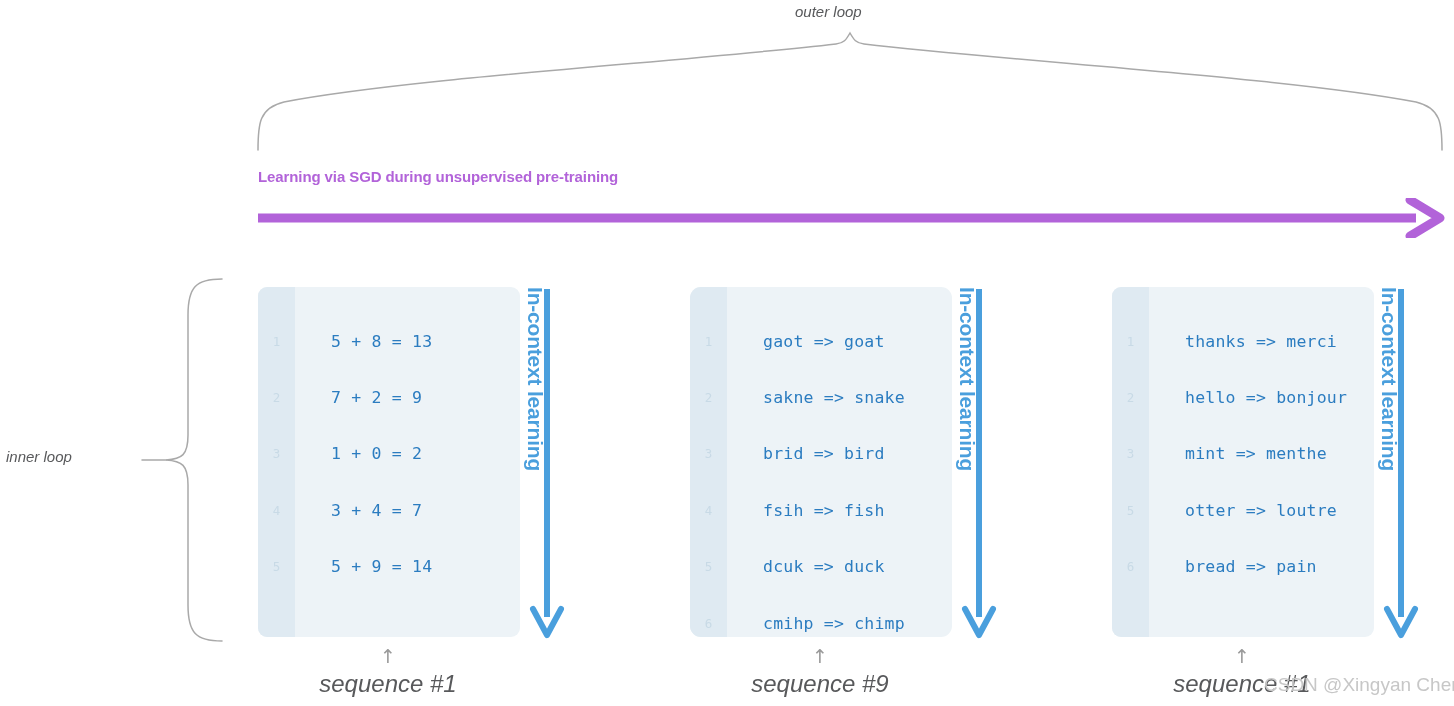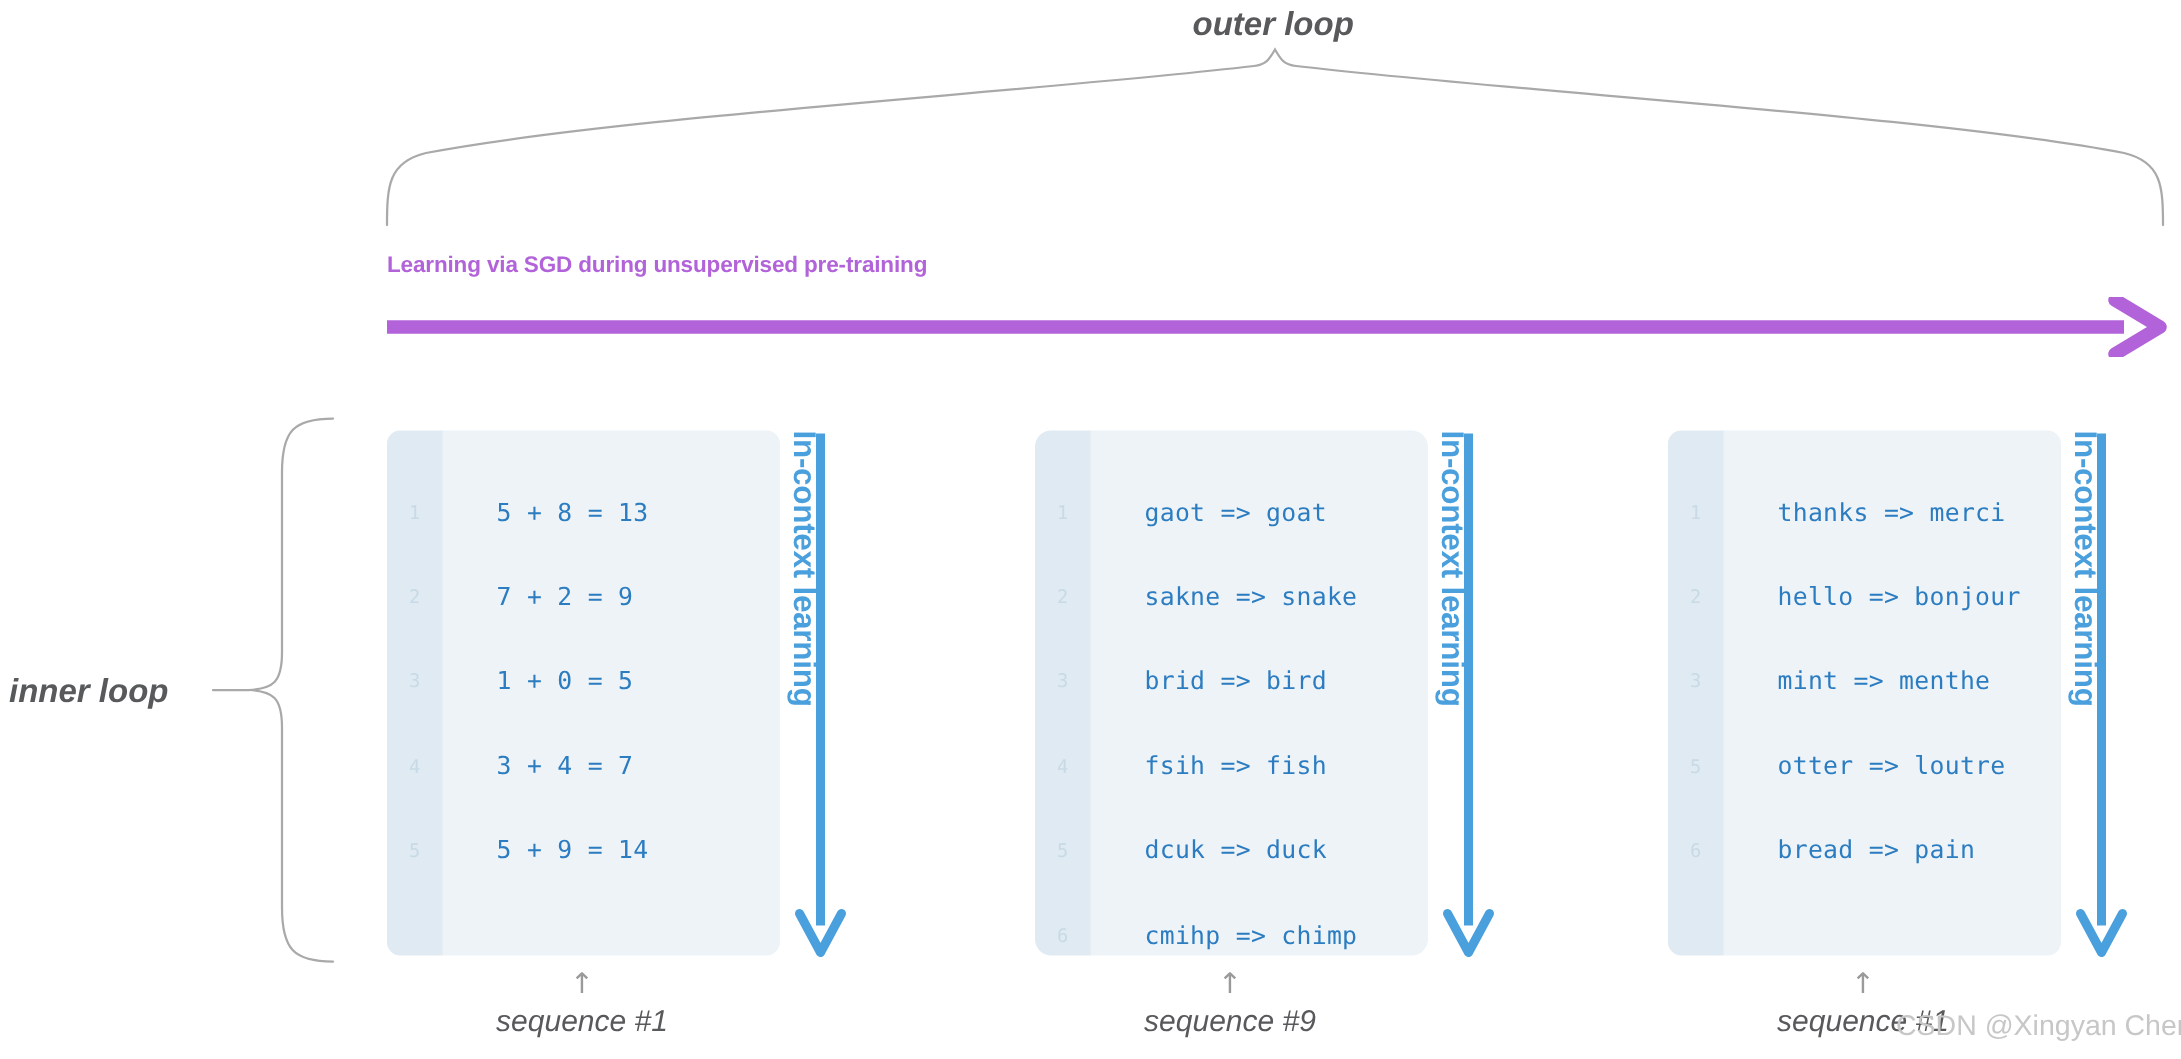--- a/index.html
+++ b/index.html
@@ -24,24 +24,23 @@
     position: absolute;
     pointer-events: none;
   }
   #outer-brace { left: 250px; top: 28px; }
   #inner-brace { left: 96px; top: 275px; }
 
   .loop-label {
     position: absolute;
     font-family: "Liberation Sans", sans-serif;
     font-style: italic;
-    font-size: 22px;
+    font-size: 15px;
     color: #58595b;
     white-space: nowrap;
-    font-weight: bold;
   }
   #outer-loop-label {
     left: 795px;
     top: 3px;
   }
   #inner-loop-label {
     left: 6px;
     top: 448px;
   }
 
@@ -168,21 +167,21 @@
     margin: 0 auto;
     font-size: 19px;
     line-height: 22px;
     color: #9a9a9a;
     font-family: "DejaVu Sans", sans-serif;
   }
   .caption-text {
     display: block;
     margin-top: 3px;
     font-style: italic;
-    font-size: 20px;
+    font-size: 24px;
     color: #58595b;
     white-space: nowrap;
   }
 
   
   #watermark {
     position: absolute;
     left: 1264px;
     top: 674px;
     font-size: 19px;
@@ -222,21 +221,21 @@
       <div class="code-row">
         <span class="line-no">1</span>
         <span class="code-text">5 + 8 = 13</span>
       </div>
       <div class="code-row">
         <span class="line-no">2</span>
         <span class="code-text">7 + 2 = 9</span>
       </div>
       <div class="code-row">
         <span class="line-no">3</span>
-        <span class="code-text">1 + 0 = 5</span>
+        <span class="code-text">1 + 0 = 2</span>
       </div>
       <div class="code-row">
         <span class="line-no">4</span>
         <span class="code-text">3 + 4 = 7</span>
       </div>
       <div class="code-row">
         <span class="line-no">5</span>
         <span class="code-text">5 + 9 = 14</span>
       </div>
     </div>

